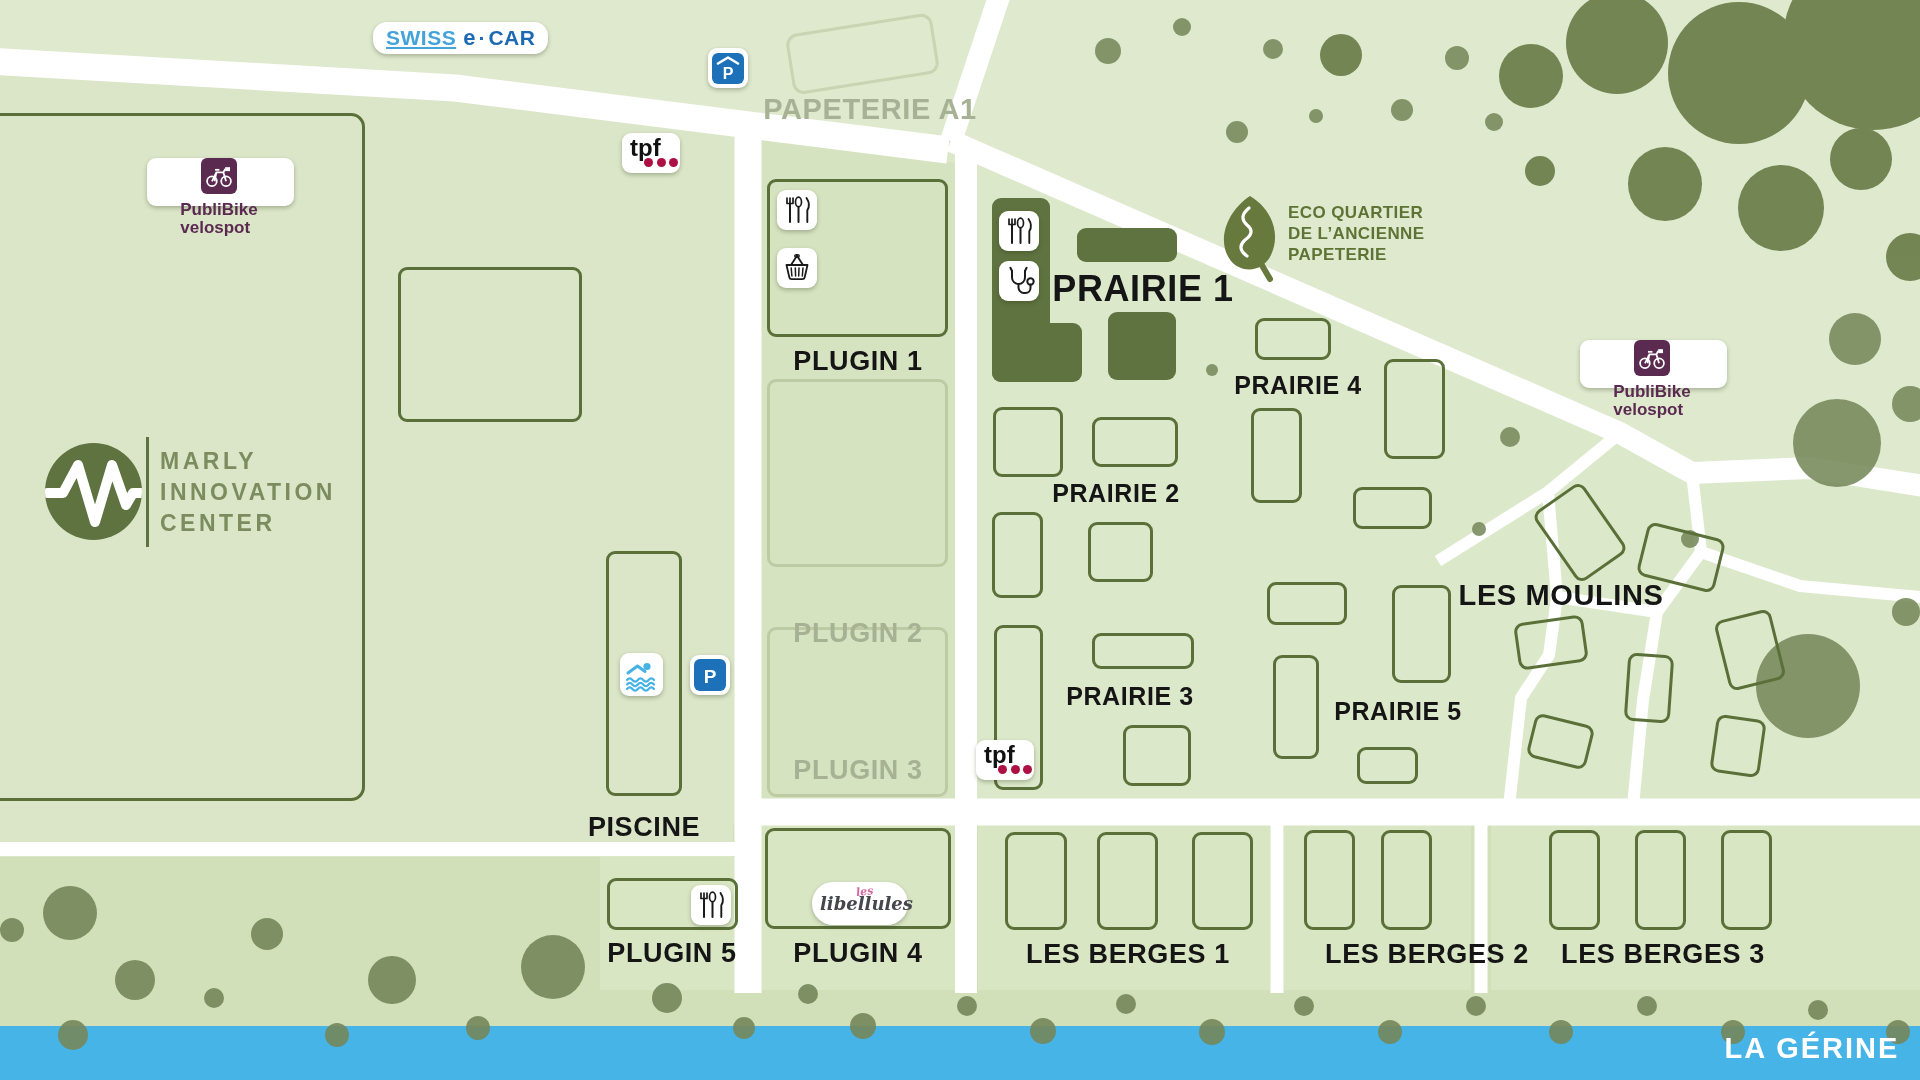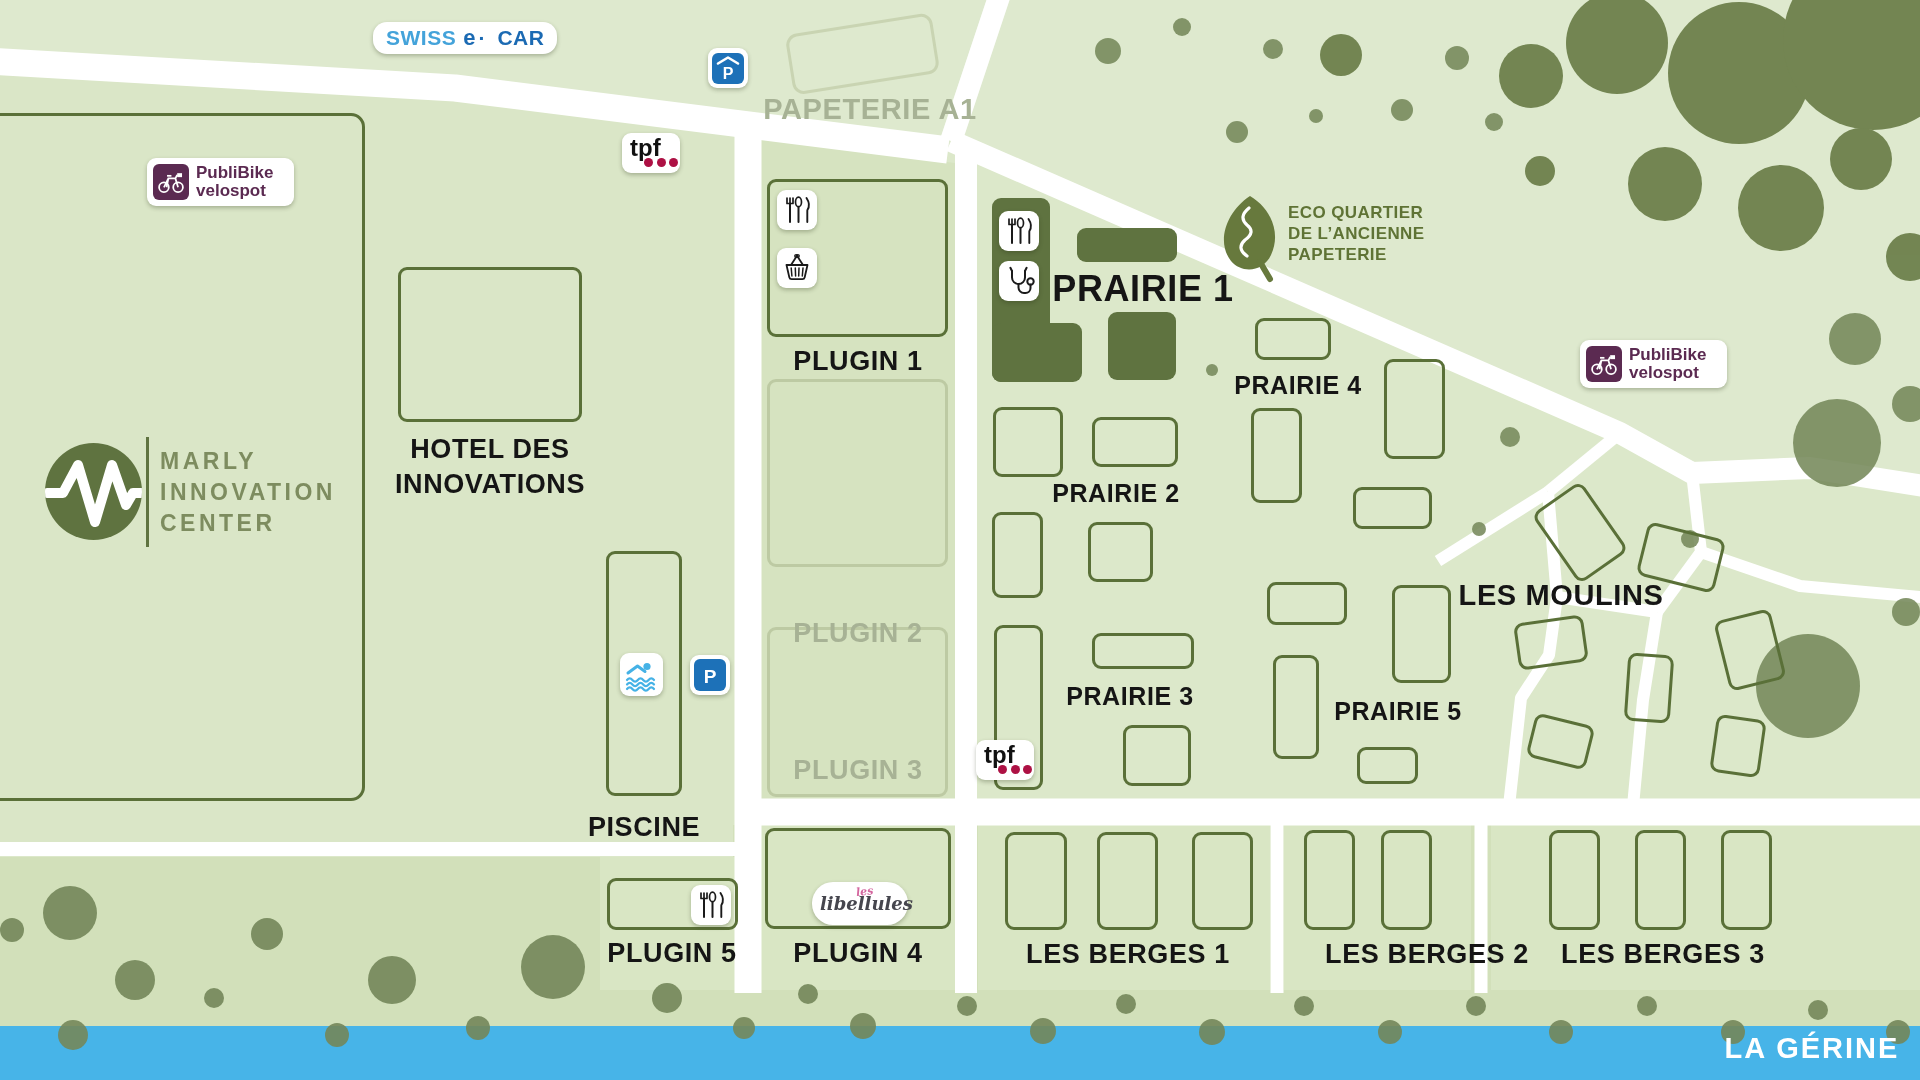--- a/index.html
+++ b/index.html
@@ -15,26 +15,26 @@
   .lbl.white{color:#fff;letter-spacing:2px;}
   .bld{position:absolute;border:3px solid #5a7038;border-radius:9px;box-sizing:border-box;}
   .bld.faint{border-color:#bdcaa3;}
   .bld.fill{background:#5f7340;border:none;}
   .tile{position:absolute;background:#fff;border-radius:9px;
         box-shadow:0 2px 4px rgba(40,50,20,.30);display:flex;align-items:center;justify-content:center;}
   .pill{position:absolute;background:#fff;border-radius:14px;
         box-shadow:0 2px 4px rgba(40,50,20,.30);display:flex;align-items:center;}
   
   .ecar{height:32px;padding:0 13px;gap:2px;}
-  .ecar .w1{color:#44a3da;font-weight:800;font-size:21px;letter-spacing:.5px;}
+  .ecar .w1{color:#44a3da;font-weight:800;font-size:21px;letter-spacing:.5px;text-decoration:underline;}
   .ecar .w2{color:#1b6ab3;font-weight:800;font-size:22px;margin-left:5px;}
   .ecar .dot{color:#1b6ab3;font-weight:800;font-size:21px;margin:0 1px;}
-  .ecar .w3{color:#1b6ab3;font-weight:800;font-size:21px;letter-spacing:.5px;margin-left:9px;}
-  
-  .pbk{height:48px;border-radius:9px;padding:0 9px 0 6px;gap:7px;}
+  .ecar .w3{color:#1b6ab3;font-weight:800;font-size:21px;letter-spacing:.5px;}
+  
+  .pbk{height:48px;border-radius:9px;padding:0 9px 0 6px;gap:7px;flex-direction:column;}
   .pbk .sq{width:36px;height:36px;background:#5b2a51;border-radius:6px;flex:0 0 auto;
            display:flex;align-items:center;justify-content:center;}
   .pbk .txt{color:#5b2a51;font-weight:800;font-size:17px;line-height:18px;}
   
   .tpf{width:58px;height:40px;border-radius:9px;}
   .tpf .t{position:absolute;left:8px;top:1px;font-weight:700;font-size:24px;color:#111;}
   .tpf .dots{position:absolute;left:22px;top:25px;display:flex;gap:3.5px;}
   .tpf .dots i{width:9px;height:9px;border-radius:50%;background:#ad1144;}
   
   .marly-circle{position:absolute;width:97px;height:97px;border-radius:50%;background:#5f7340;}
@@ -204,24 +204,20 @@
   <div class="bld" style="left:1005px;top:832px;width:62px;height:98px;"></div>
   <div class="bld" style="left:1097px;top:832px;width:61px;height:98px;"></div>
   <div class="bld" style="left:1192px;top:832px;width:61px;height:98px;"></div>
   <div class="bld" style="left:1304px;top:830px;width:51px;height:100px;"></div>
   <div class="bld" style="left:1381px;top:830px;width:51px;height:100px;"></div>
   <div class="bld" style="left:1549px;top:830px;width:51px;height:100px;"></div>
   <div class="bld" style="left:1635px;top:830px;width:51px;height:100px;"></div>
   <div class="bld" style="left:1721px;top:830px;width:51px;height:100px;"></div>
 
   <div class="lbl grey big" style="left:870px;top:110px;">PAPETERIE A1</div>
-  <div class="lbl" style="left:490px;top:467px;">
-    <span>HOTEL DES</span><br>
-    <span>INNOVATIONS</span>
-  </div>
   <div class="lbl" style="left:644px;top:827px;">PISCINE</div>
   <div class="lbl" style="left:858px;top:361px;">PLUGIN 1</div>
   <div class="lbl grey" style="left:858px;top:589px;margin-top:44px;">PLUGIN 2</div>
   <div class="lbl grey" style="left:858px;top:770px;">PLUGIN 3</div>
   <div class="lbl" style="left:858px;top:953px;">PLUGIN 4</div>
   <div class="lbl" style="left:672px;top:953px;">PLUGIN 5</div>
   <div class="lbl sm" style="left:1143px;top:289px;font-size:36px;">PRAIRIE 1</div>
   <div class="lbl sm" style="left:1116px;top:493px;">PRAIRIE 2</div>
   <div class="lbl sm" style="left:1130px;top:696px;">PRAIRIE 3</div>
   <div class="lbl sm" style="left:1298px;top:385px;">PRAIRIE 4</div>

